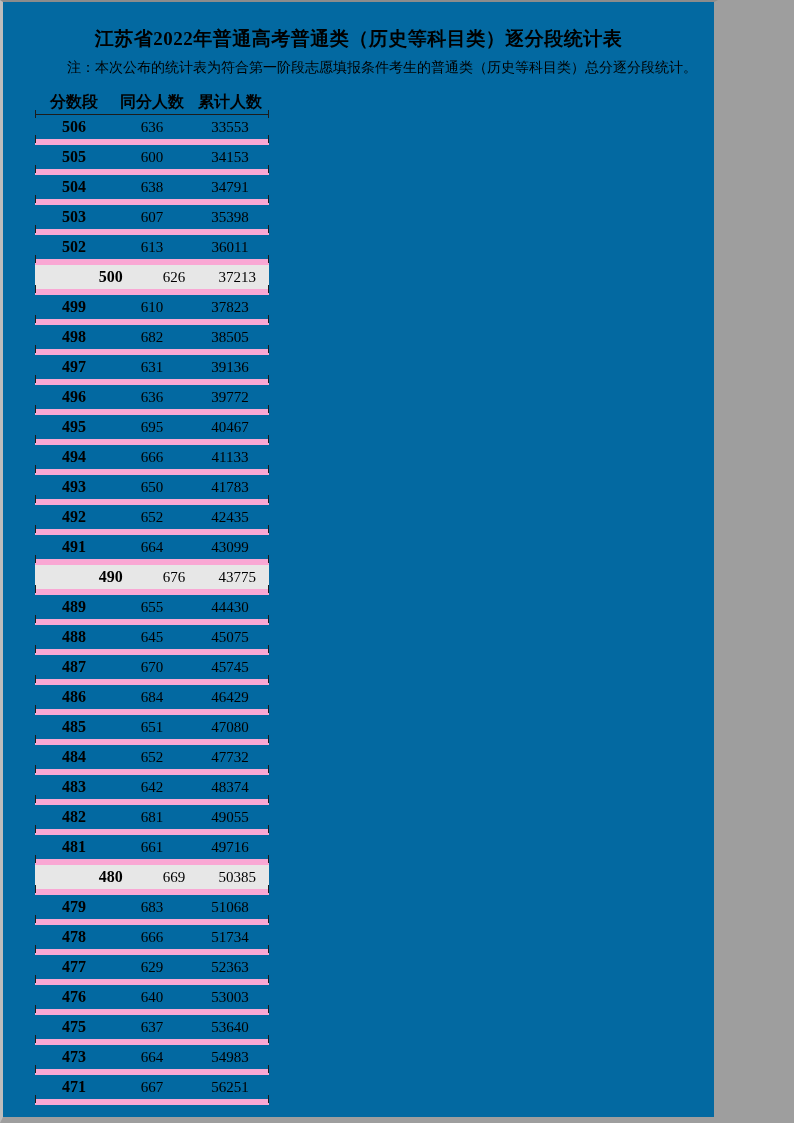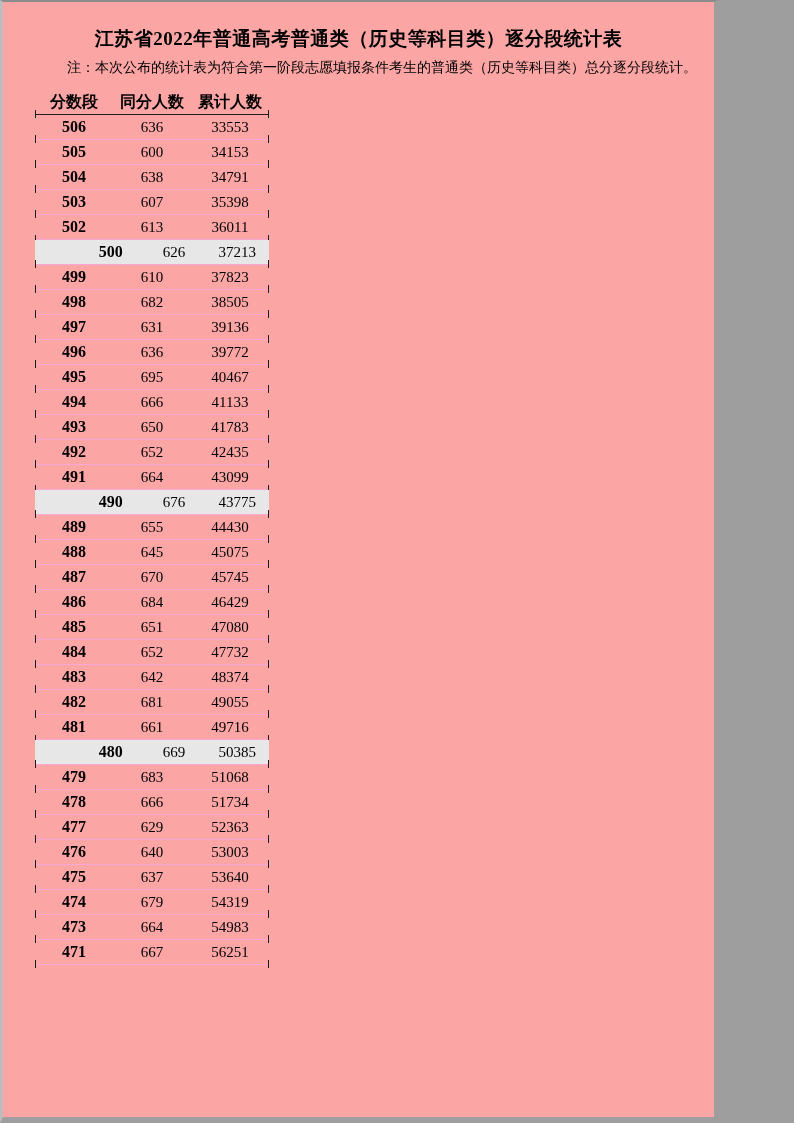--- a/index.html
+++ b/index.html
@@ -7,21 +7,21 @@
     padding: 0;
     background: #9e9e9e;
     font-family: "Liberation Serif", "DejaVu Serif", serif;
     color: #000;
   }
   .page {
     position: relative;
     width: 718px;
     height: 1123px;
     box-sizing: border-box;
-    background: #fca5a5;
+    background: #0369a1;
     border-top: 2px solid #8c8c8c;
     border-left: 3px solid #bdbdbd;
     border-right: 4px solid #9e9e9e;
     border-bottom: 6px solid #9e9e9e;
     overflow: hidden;
   }
   .title {
     position: absolute;
     top: 24px;
     left: 0;
@@ -51,21 +51,21 @@
     height: 24px;
     align-items: center;
     position: relative;
   }
   .thead {
     border-bottom: 1px solid #1c1c1c;
     font-weight: bold;
     font-size: 16px;
   }
   .trow {
-    border-bottom: 1px solid #f9a8d4;
+    border-bottom: 6px solid #f9a8d4;
     font-size: 15px;
   }
   .trow.hl { background: #e7e7e7; padding-left: 44px; }
   
   .thead::before, .thead::after,
   .trow::before, .trow::after {
     content: "";
     position: absolute;
     bottom: -4px;
     width: 1px;
@@ -253,25 +253,20 @@
           <div class="cell score">476</div>
           <div class="cell count">640</div>
           <div class="cell cumulative">53003</div>
         </div>
         <div class="trow">
           <div class="cell score">475</div>
           <div class="cell count">637</div>
           <div class="cell cumulative">53640</div>
         </div>
         <div class="trow">
-          <div class="cell score">474</div>
-          <div class="cell count">679</div>
-          <div class="cell cumulative">54319</div>
-        </div>
-        <div class="trow">
           <div class="cell score">473</div>
           <div class="cell count">664</div>
           <div class="cell cumulative">54983</div>
         </div>
         <div class="trow">
           <div class="cell score">471</div>
           <div class="cell count">667</div>
           <div class="cell cumulative">56251</div>
         </div>
       </div>

